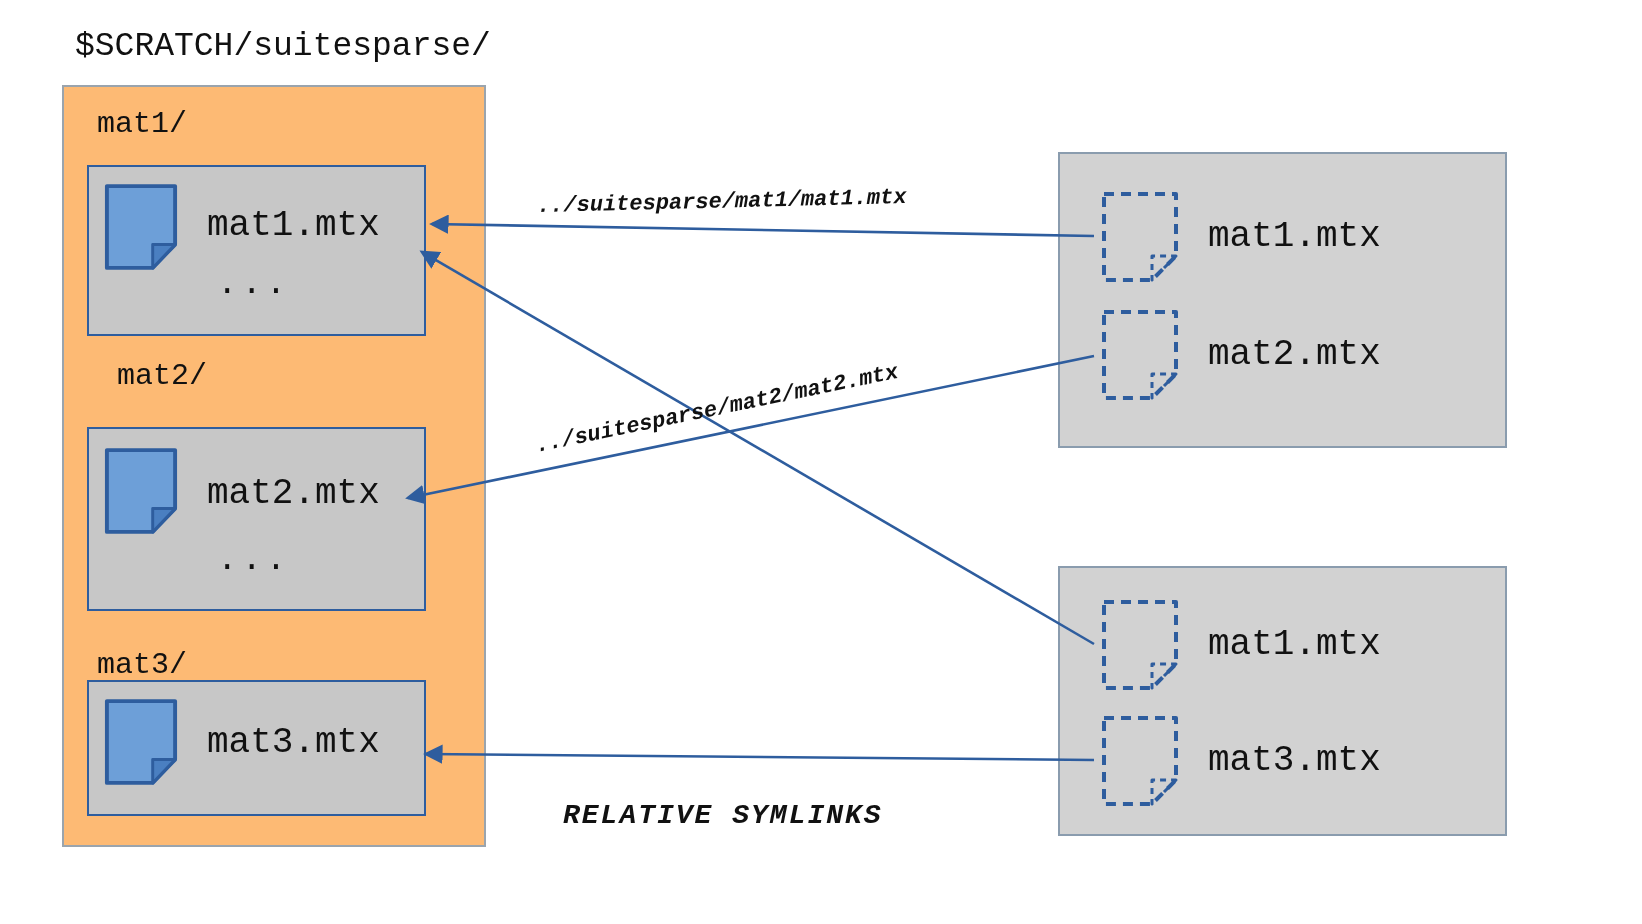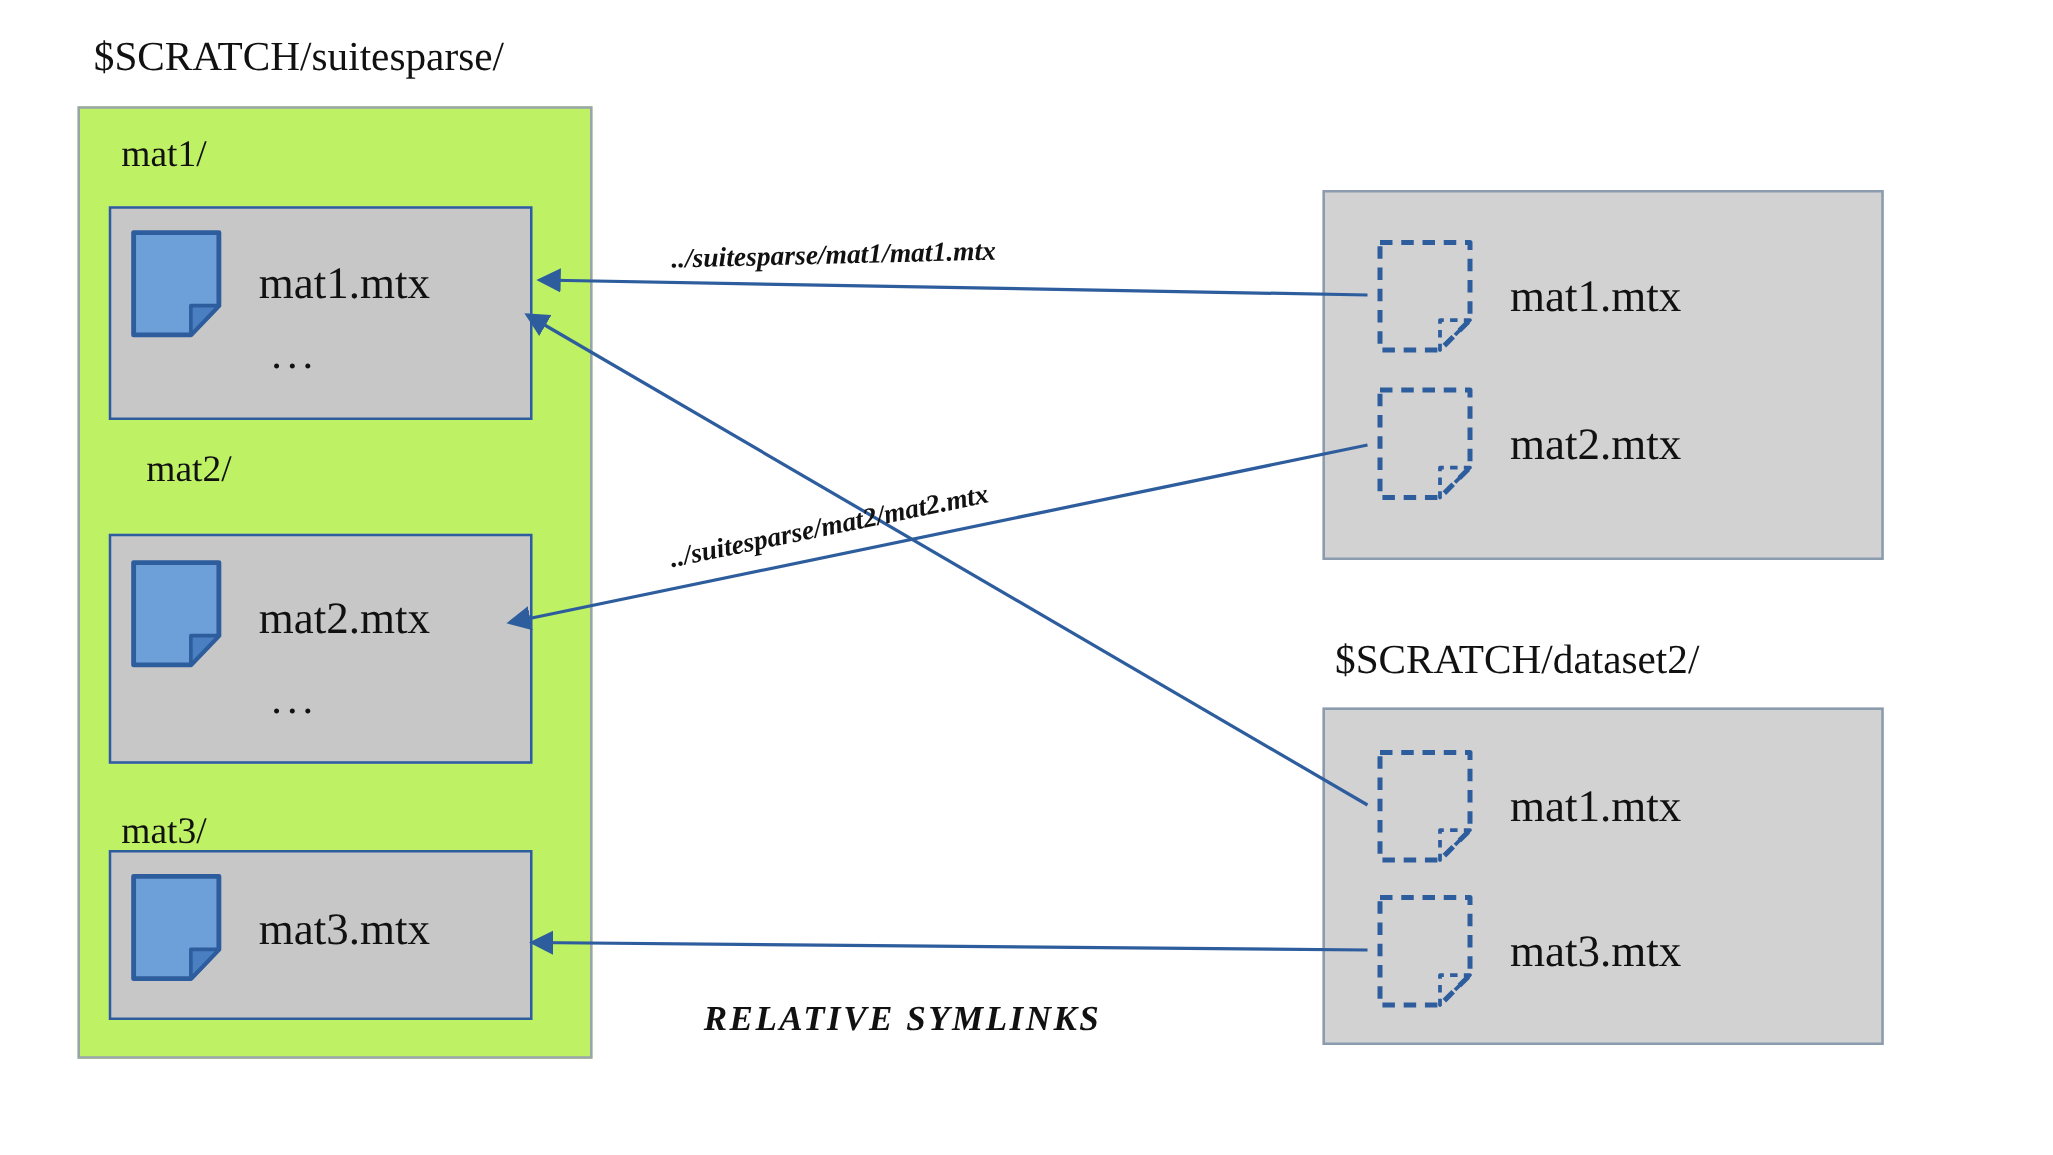--- a/index.html
+++ b/index.html
@@ -1,32 +1,33 @@
 <!DOCTYPE html>
 <html><head>
 <meta charset="utf-8">
 <style>
   html,body{margin:0;padding:0;background:#ffffff;}
   .canvas{
     position:relative;
     width:1609px;height:924px;
-    font-family:Liberation Serif, serif;
+    font-family:Liberation Mono, monospace;
     color:#111;
     overflow:hidden;
   }
   .abs{position:absolute;}
   .panel-title{
     font-size:33px;
     white-space:nowrap;
     z-index:3;
   }
   .outer-box{
-    background:#bef264;
+    background:#fdba74;
     border:2px solid #9aa4ad;
     z-index:1;
+    padding-left:12px;
   }
   .dir-box{
     background:#c7c7c7;
     border:2px solid #2e5d9e;
     position:absolute;
     z-index:1;
   }
   .dataset-box{
     background:#d2d2d2;
     border:2px solid #8a9cae;
@@ -123,21 +124,20 @@
       <path d="M76,66 L52,90 L52,66 Z" fill="none" stroke="#2e5d9e" stroke-width="3" stroke-linejoin="round" stroke-dasharray="6 5"></path>
     </svg>
     <div class="file-label" style="left:148px;top:62px;">mat1.mtx</div>
     <svg class="icon" style="left:40px;top:154px;" width="80" height="94" viewBox="0 0 80 94">
       <path d="M4,4 L76,4 L76,66 L52,90 L4,90 Z" fill="none" stroke="#2e5d9e" stroke-width="4" stroke-linejoin="round" stroke-dasharray="10 7"></path>
       <path d="M76,66 L52,90 L52,66 Z" fill="none" stroke="#2e5d9e" stroke-width="3" stroke-linejoin="round" stroke-dasharray="6 5"></path>
     </svg>
     <div class="file-label" style="left:148px;top:180px;">mat2.mtx</div>
   </div>
 
-  <div class="abs panel-title" style="left:1068px;top:510px;">$SCRATCH/dataset2/</div>
 
   <div class="abs dataset-box" style="left:1058px;top:566px;width:445px;height:266px;">
     <svg class="icon" style="left:40px;top:30px;" width="80" height="94" viewBox="0 0 80 94">
       <path d="M4,4 L76,4 L76,66 L52,90 L4,90 Z" fill="none" stroke="#2e5d9e" stroke-width="4" stroke-linejoin="round" stroke-dasharray="10 7"></path>
       <path d="M76,66 L52,90 L52,66 Z" fill="none" stroke="#2e5d9e" stroke-width="3" stroke-linejoin="round" stroke-dasharray="6 5"></path>
     </svg>
     <div class="file-label" style="left:148px;top:56px;">mat1.mtx</div>
     <svg class="icon" style="left:40px;top:146px;" width="80" height="94" viewBox="0 0 80 94">
       <path d="M4,4 L76,4 L76,66 L52,90 L4,90 Z" fill="none" stroke="#2e5d9e" stroke-width="4" stroke-linejoin="round" stroke-dasharray="10 7"></path>
       <path d="M76,66 L52,90 L52,66 Z" fill="none" stroke="#2e5d9e" stroke-width="3" stroke-linejoin="round" stroke-dasharray="6 5"></path>

